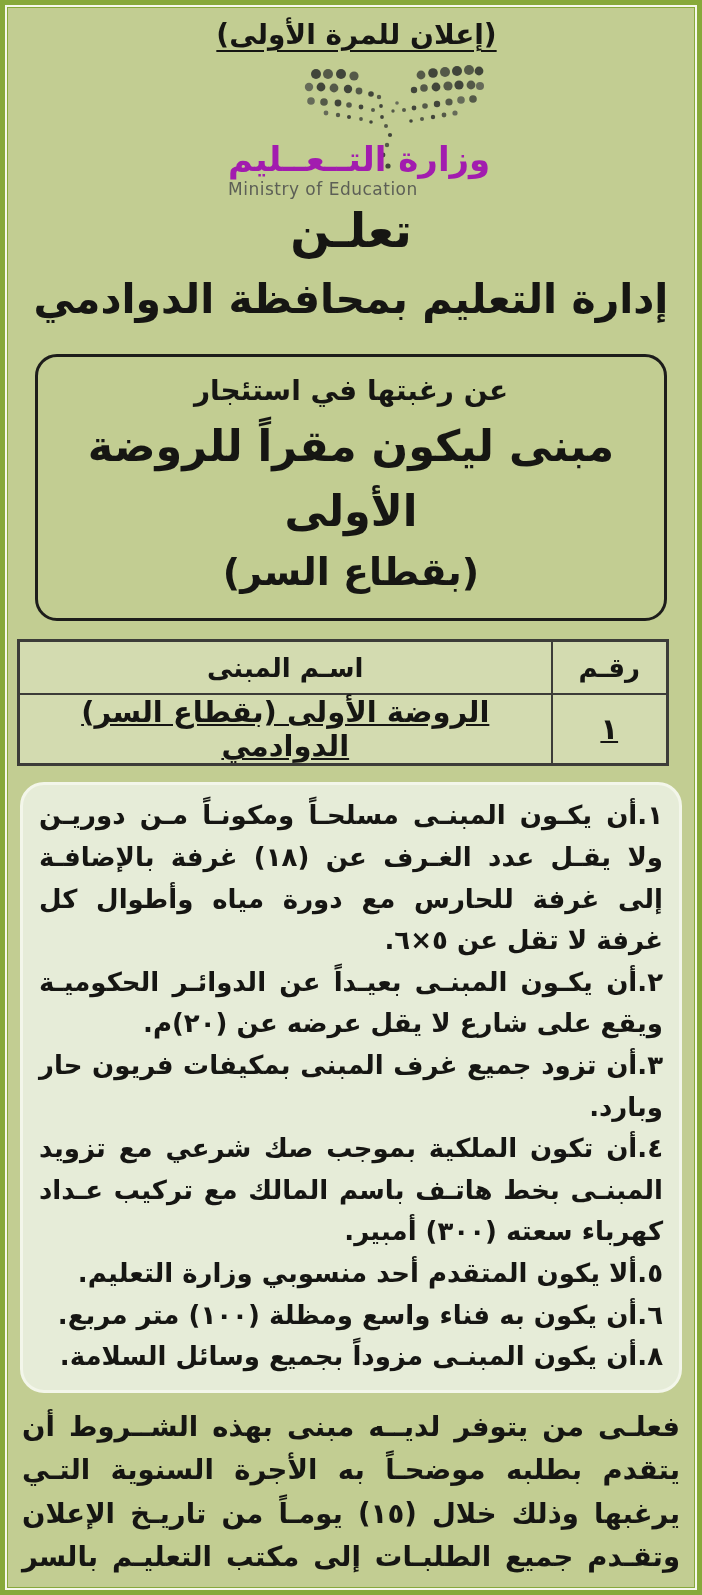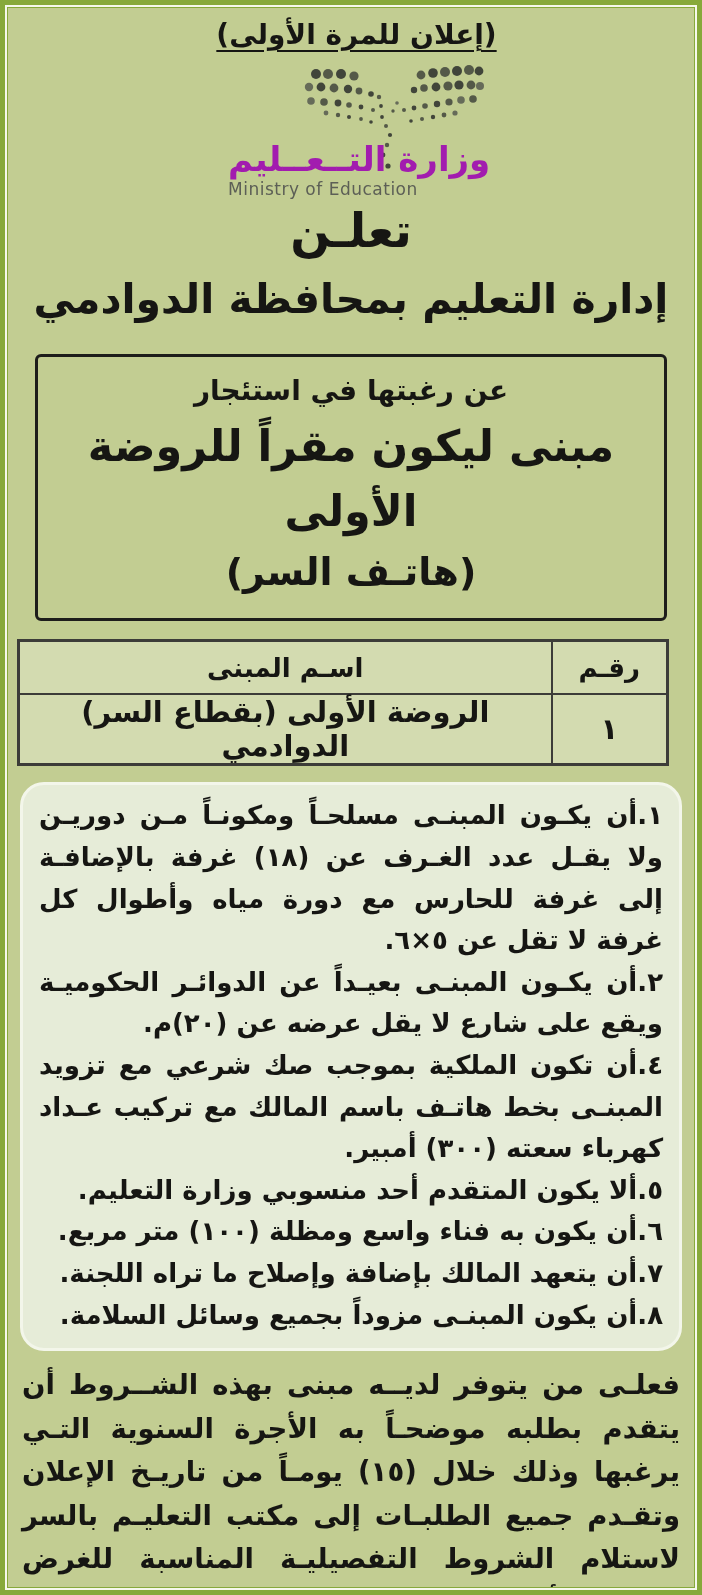--- a/index.html
+++ b/index.html
@@ -23,36 +23,36 @@
     position:absolute;left:220px;top:84px;font-size:34px;font-weight:bold;
     color:#a21caf;direction:rtl;letter-spacing:0;
   }
   .wordmark-en{
     position:absolute;left:220px;top:124px;font-size:17px;color:#5c5f56;
     direction:ltr;letter-spacing:0.5px;
   }
   .announce-verb{margin:2px 0 0;font-size:47px;font-weight:bold;line-height:1.35;}
   .dept-title{margin:0;font-size:41px;font-weight:bold;line-height:1.85;}
   .subject-box{
-    margin:16px 27px 0;border:3px solid #1d1d1b;border-radius:6px;
+    margin:16px 27px 0;border:3px solid #1d1d1b;border-radius:22px;
     padding:12px 10px 16px;
   }
   .subject-line1{font-size:28px;font-weight:bold;line-height:1.6;}
   .subject-line2{font-size:43px;font-weight:bold;line-height:1.5;text-align:center;}
   .subject-line3{font-size:38px;font-weight:bold;line-height:1.55;}
   table.buildings{
     width:652px;margin:18px 25px 0;border-collapse:collapse;
     border:3px solid #3c3c38;background:#d3dbb0;
   }
   table.buildings th,table.buildings td{
     border:2px solid #3c3c38;font-weight:bold;padding:0;
   }
   th.col-number,td.cell-number{width:116px;}
   table.buildings th{height:54px;font-size:26px;}
-  table.buildings td{height:56px;font-size:29px;}
+  table.buildings td{height:56px;font-size:29px;text-decoration:underline;}
   .conditions-panel{
     margin:16px 12px 0;background:#e6ecd8;border:3px solid #f3f6ea;
     border-radius:24px;padding:10px 16px 12px;text-align:right;
   }
   .cond-title{font-size:28px;font-weight:bold;line-height:1.6;margin:0;}
   .cond-item{
     font-size:26px;font-weight:bold;line-height:1.6;margin:0;
     text-align:justify;text-align-last:auto;
   }
   .footer-par{
@@ -134,43 +134,43 @@
       <span class="wordmark-ar">وزارة التــعــليم</span>
       <span class="wordmark-en">Ministry of Education</span>
     </div>
 
     <div class="announce-verb">تعلـن</div>
     <div class="dept-title">إدارة التعليم بمحافظة الدوادمي</div>
 
     <div class="subject-box">
       <div class="subject-line1">عن رغبتها في استئجار</div>
       <div class="subject-line2">مبنى ليكون مقراً للروضة الأولى</div>
-      <div class="subject-line3">(هاتـف السر)</div>
+      <div class="subject-line3">(بقطاع السر)</div>
     </div>
 
     <table class="buildings">
       <tbody>
             <tr>
         <th class="col-number">رقـم</th>
         <th>اسـم المبنى</th>
       </tr>
       <tr>
         <td class="cell-number">١</td>
         <td>الروضة الأولى (بقطاع السر) الدوادمي</td>
       </tr>
     </tbody>
         </table>
 
     <div class="conditions-panel">
       <p class="cond-item">١.أن يكـون المبنـى مسلحـاً ومكونـاً مـن دوريـن ولا يقـل عدد الغـرف عن (١٨) غرفة بالإضافـة إلى غرفة للحارس مع دورة مياه وأطوال كل غرفة لا تقل عن ٥×٦.</p>
       <p class="cond-item">٢.أن يكـون المبنـى بعيـداً عن الدوائـر الحكوميـة ويقع على شارع لا يقل عرضه عن (٢٠)م.</p>
+      <p class="cond-item">٣.أن تزود جميع غرف المبنى بمكيفات فريون حار وبارد.</p>
       <p class="cond-item">٤.أن تكون الملكية بموجب صك شرعي مع تزويد المبنـى بخط هاتـف باسم المالك مع تركيب عـداد كهرباء سعته (٣٠٠) أمبير.</p>
       <p class="cond-item">٥.ألا يكون المتقدم أحد منسوبي وزارة التعليم.</p>
       <p class="cond-item">٦.أن يكون به فناء واسع ومظلة (١٠٠) متر مربع.</p>
-      <p class="cond-item">٧.أن يتعهد المالك بإضافة وإصلاح ما تراه اللجنة.</p>
       <p class="cond-item">٨.أن يكون المبنـى مزوداً بجميع وسائل السلامة.</p>
     </div>
 
     <p class="footer-par">فعلـى من يتوفر لديــه مبنى بهذه الشــروط أن يتقدم بطلبه موضحـاً به الأجرة السنوية التـي يرغبها وذلك خلال (١٥) يومـاً من تاريـخ الإعلان وتقـدم جميع الطلبـات إلى مكتب التعليـم بالسر لاستلام الشروط التفصيليـة المناسبة للغرض الذي من أجله يتم الاستئجار.</p>
 
   </div>
  </div>
 </div>
 
 </body></html>

